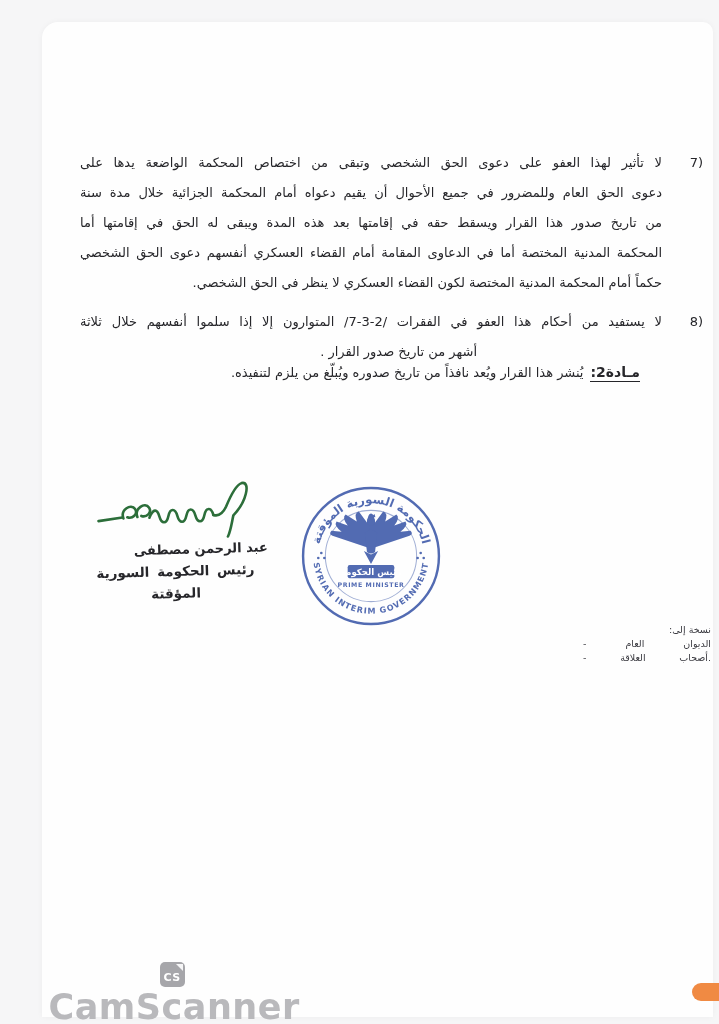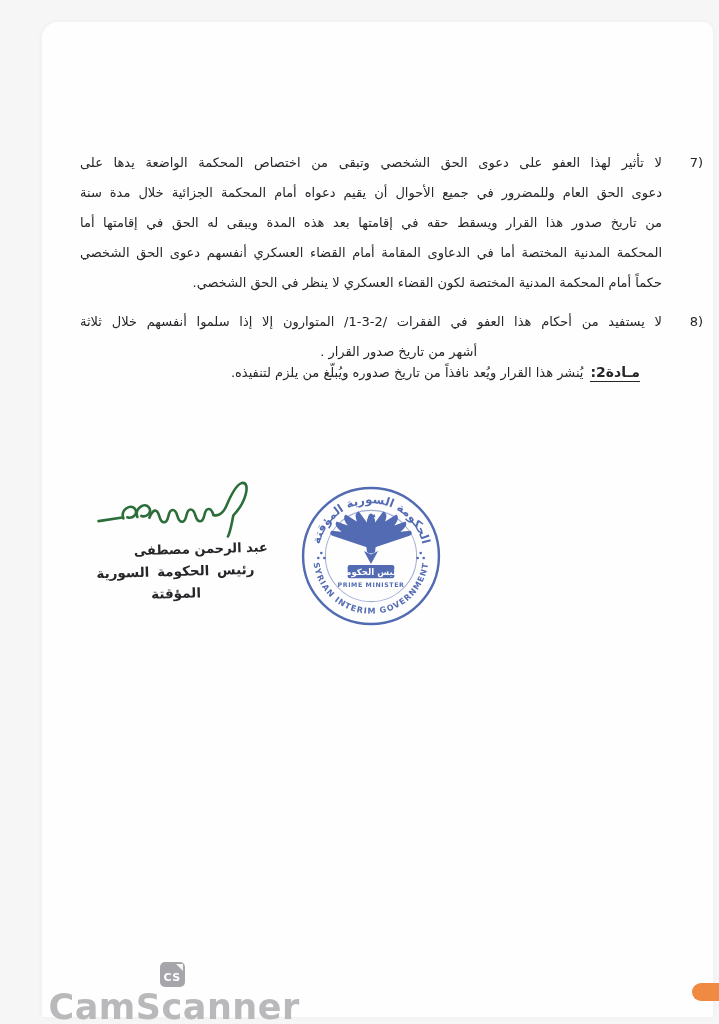--- a/index.html
+++ b/index.html
@@ -74,21 +74,21 @@
         <div class="pline just">دعوى الحق العام وللمضرور في جميع الأحوال أن يقيم دعواه أمام المحكمة الجزائية خلال مدة سنة</div>
         <div class="pline just">من تاريخ صدور هذا القرار ويسقط حقه في إقامتها بعد هذه المدة ويبقى له الحق في إقامتها أما</div>
         <div class="pline just">المحكمة المدنية المختصة أما في الدعاوى المقامة أمام القضاء العسكري أنفسهم دعوى الحق الشخصي</div>
         <div class="pline lastline">حكماً أمام المحكمة المدنية المختصة لكون القضاء العسكري لا ينظر في الحق الشخصي.</div>
       </div>
     </div>
 
     <div class="para" id="para8">
       <span class="pnum">8)</span>
       <div class="ptext">
-        <div class="pline just">لا يستفيد من أحكام هذا العفو في الفقرات /2-3-1/ المتوارون إلا إذا سلموا أنفسهم خلال ثلاثة</div>
+        <div class="pline just">لا يستفيد من أحكام هذا العفو في الفقرات /2-3-7/ المتوارون إلا إذا سلموا أنفسهم خلال ثلاثة</div>
         <div class="pline indent2">أشهر من تاريخ صدور القرار .</div>
       </div>
     </div>
 
     <div class="article">
       <span class="article-label">مـادة2:</span>
       <span class="article-text">يُنشر هذا القرار ويُعد نافذاً من تاريخ صدوره ويُبلّغ من يلزم لتنفيذه.</span>
     </div>
 
     <div class="sigblock">
@@ -136,20 +136,25 @@
         <circle cx="72" cy="38" r="4"></circle>
         <path d="M72,33.5 l3.5,-3 0.8,3.4 z"></path>
         <path d="M66,49 q6,-6 12,0 l-2,19 q-4,3 -8,0 z"></path>
         <path d="M65,67 l7,13 7,-13 -7,3.5 z"></path>
       </g>
       <rect x="49" y="81" width="46" height="13" rx="2" fill="#3b57a8"></rect>
       <text x="72" y="91" font-size="8.5" fill="#ffffff" text-anchor="middle" font-weight="bold">رئيس الحكومة</text>
       <text x="72" y="103" font-size="6.2" fill="#3b57a8" text-anchor="middle" font-weight="bold" letter-spacing="0.6">PRIME MINISTER</text>
     </svg>
 
+    <div class="copyto">
+      <div class="copy-label">نسخة إلى:</div>
+      <div class="copy-item">- الديوان العام</div>
+      <div class="copy-item">- أصحاب العلاقة.</div>
+    </div>
 
   </div>
 </div>
 
 <div class="watermark">
   <div class="cs-icon">
     <span>CS</span>
   </div>
   <span class="wm-brand">CamScanner</span>
   <span class="wm-arabic">الممسوحه ضوئيا بـ</span>

